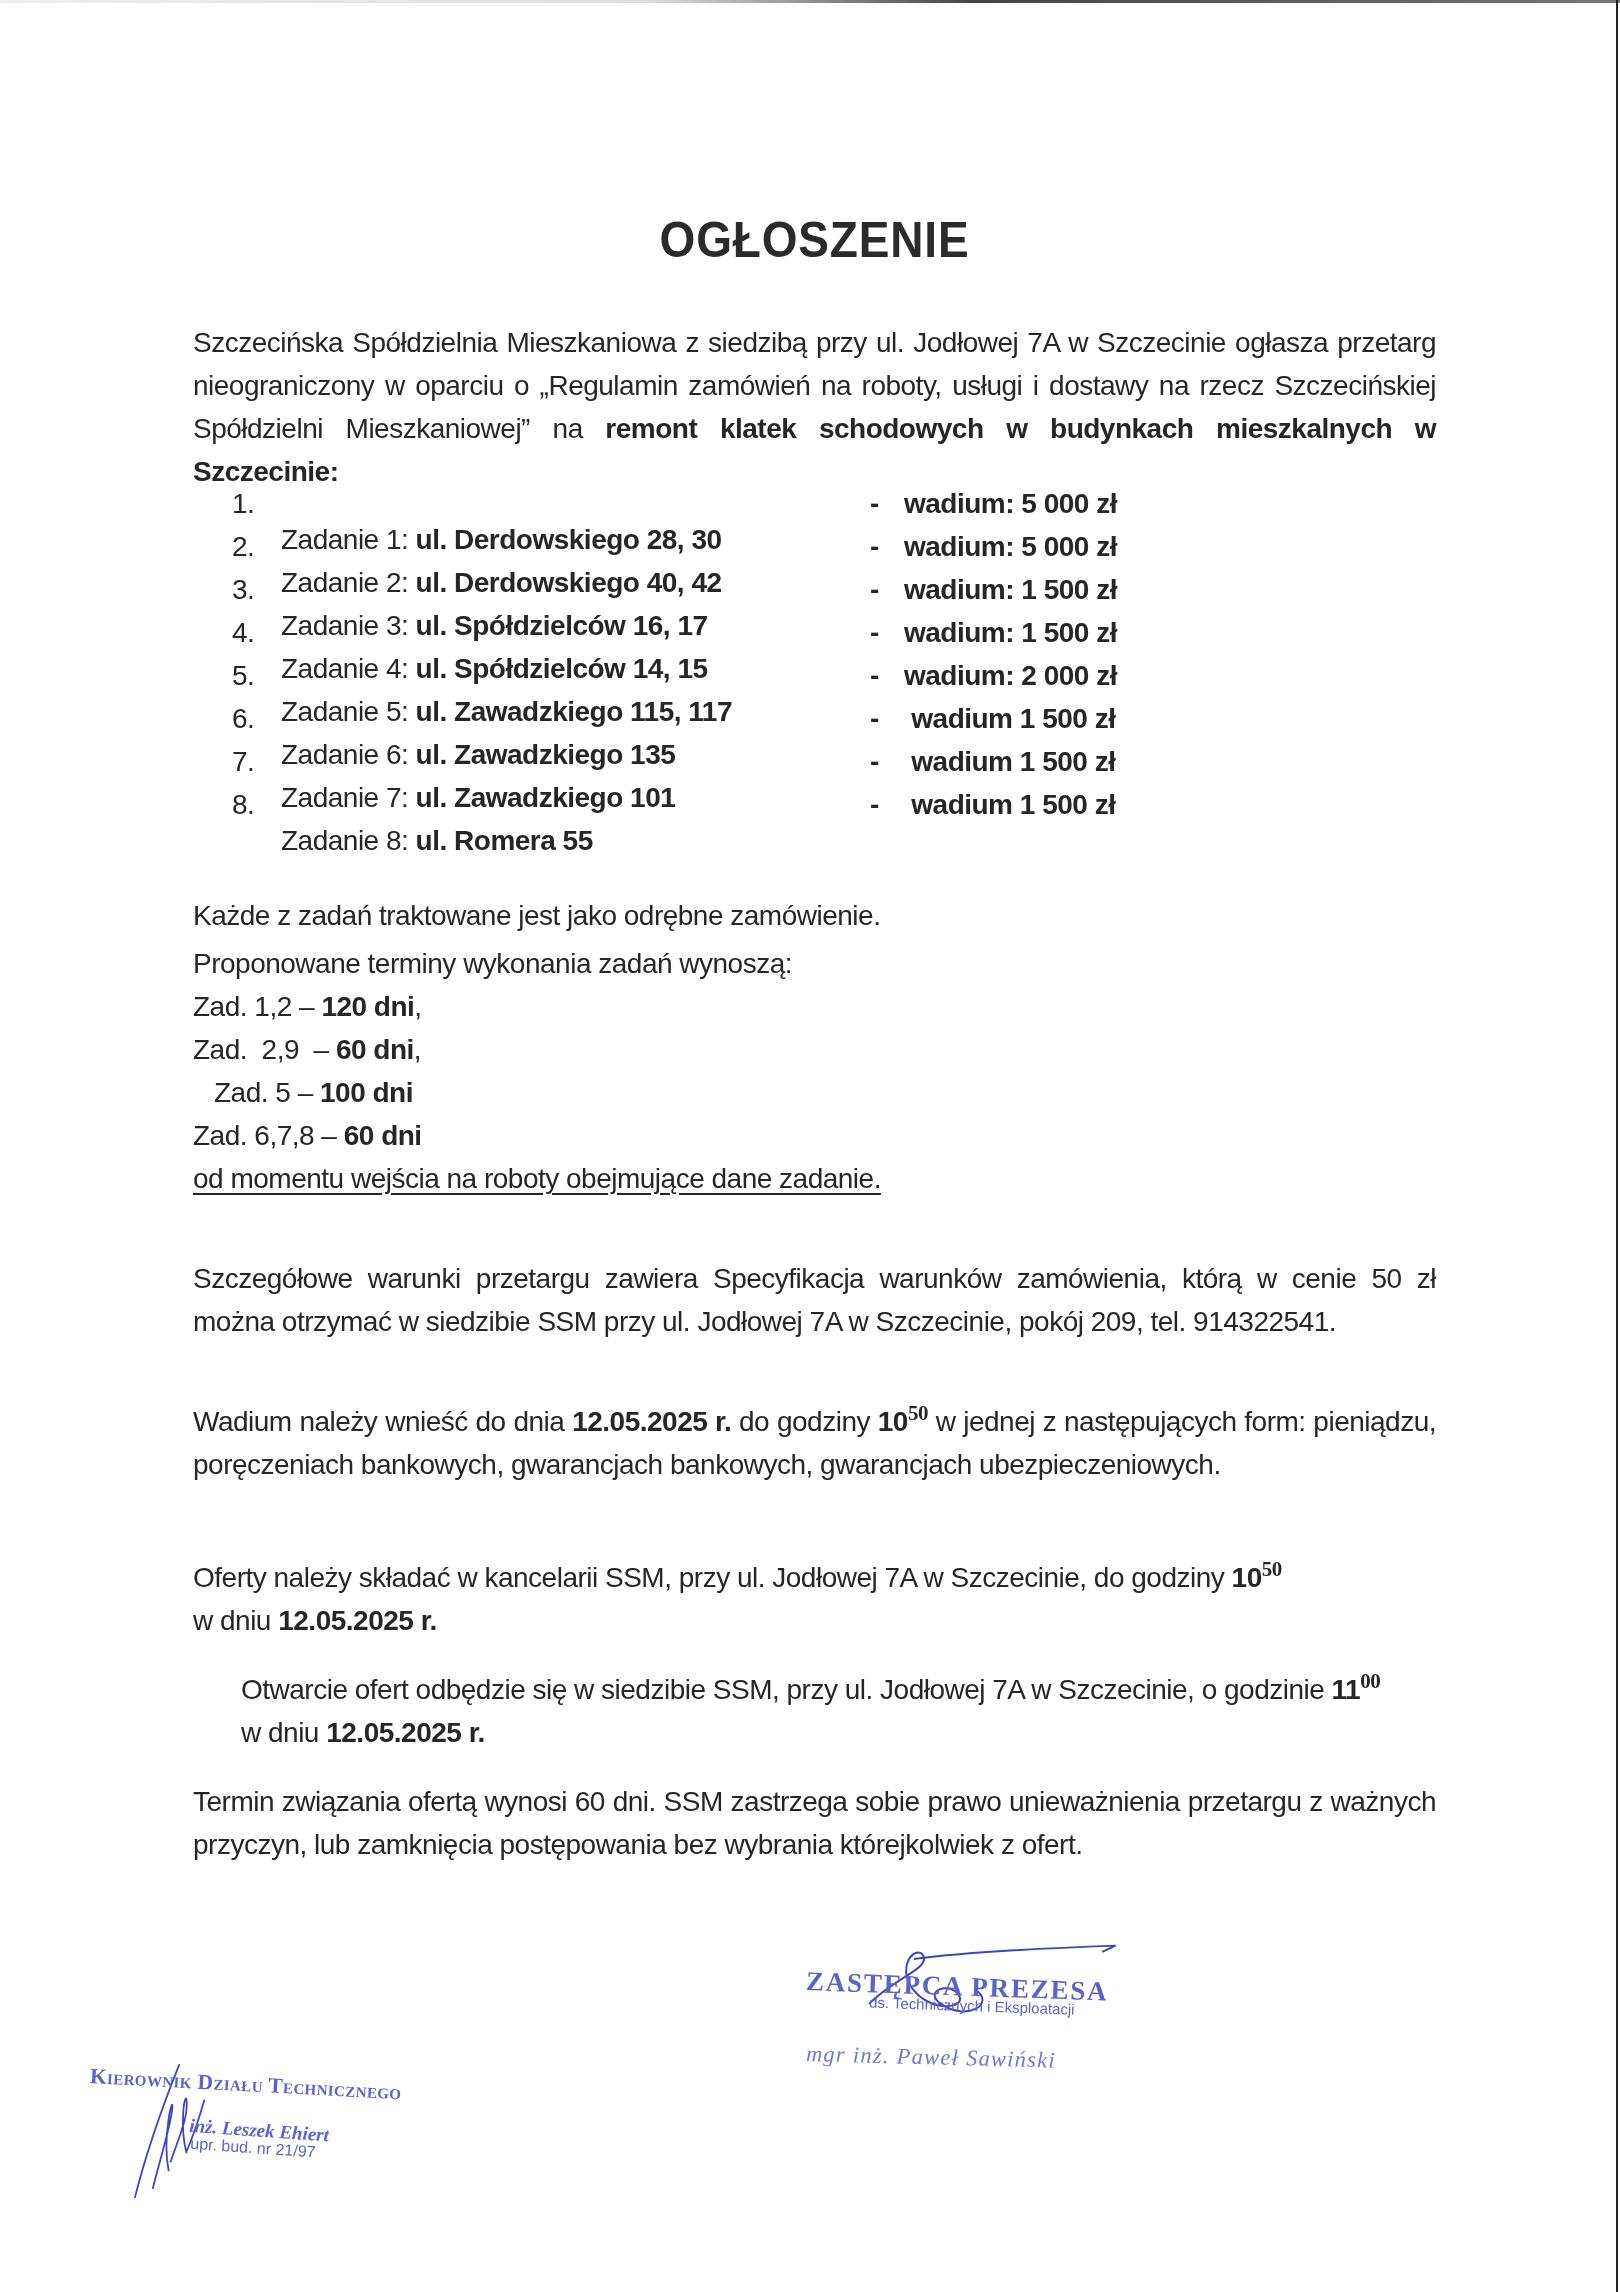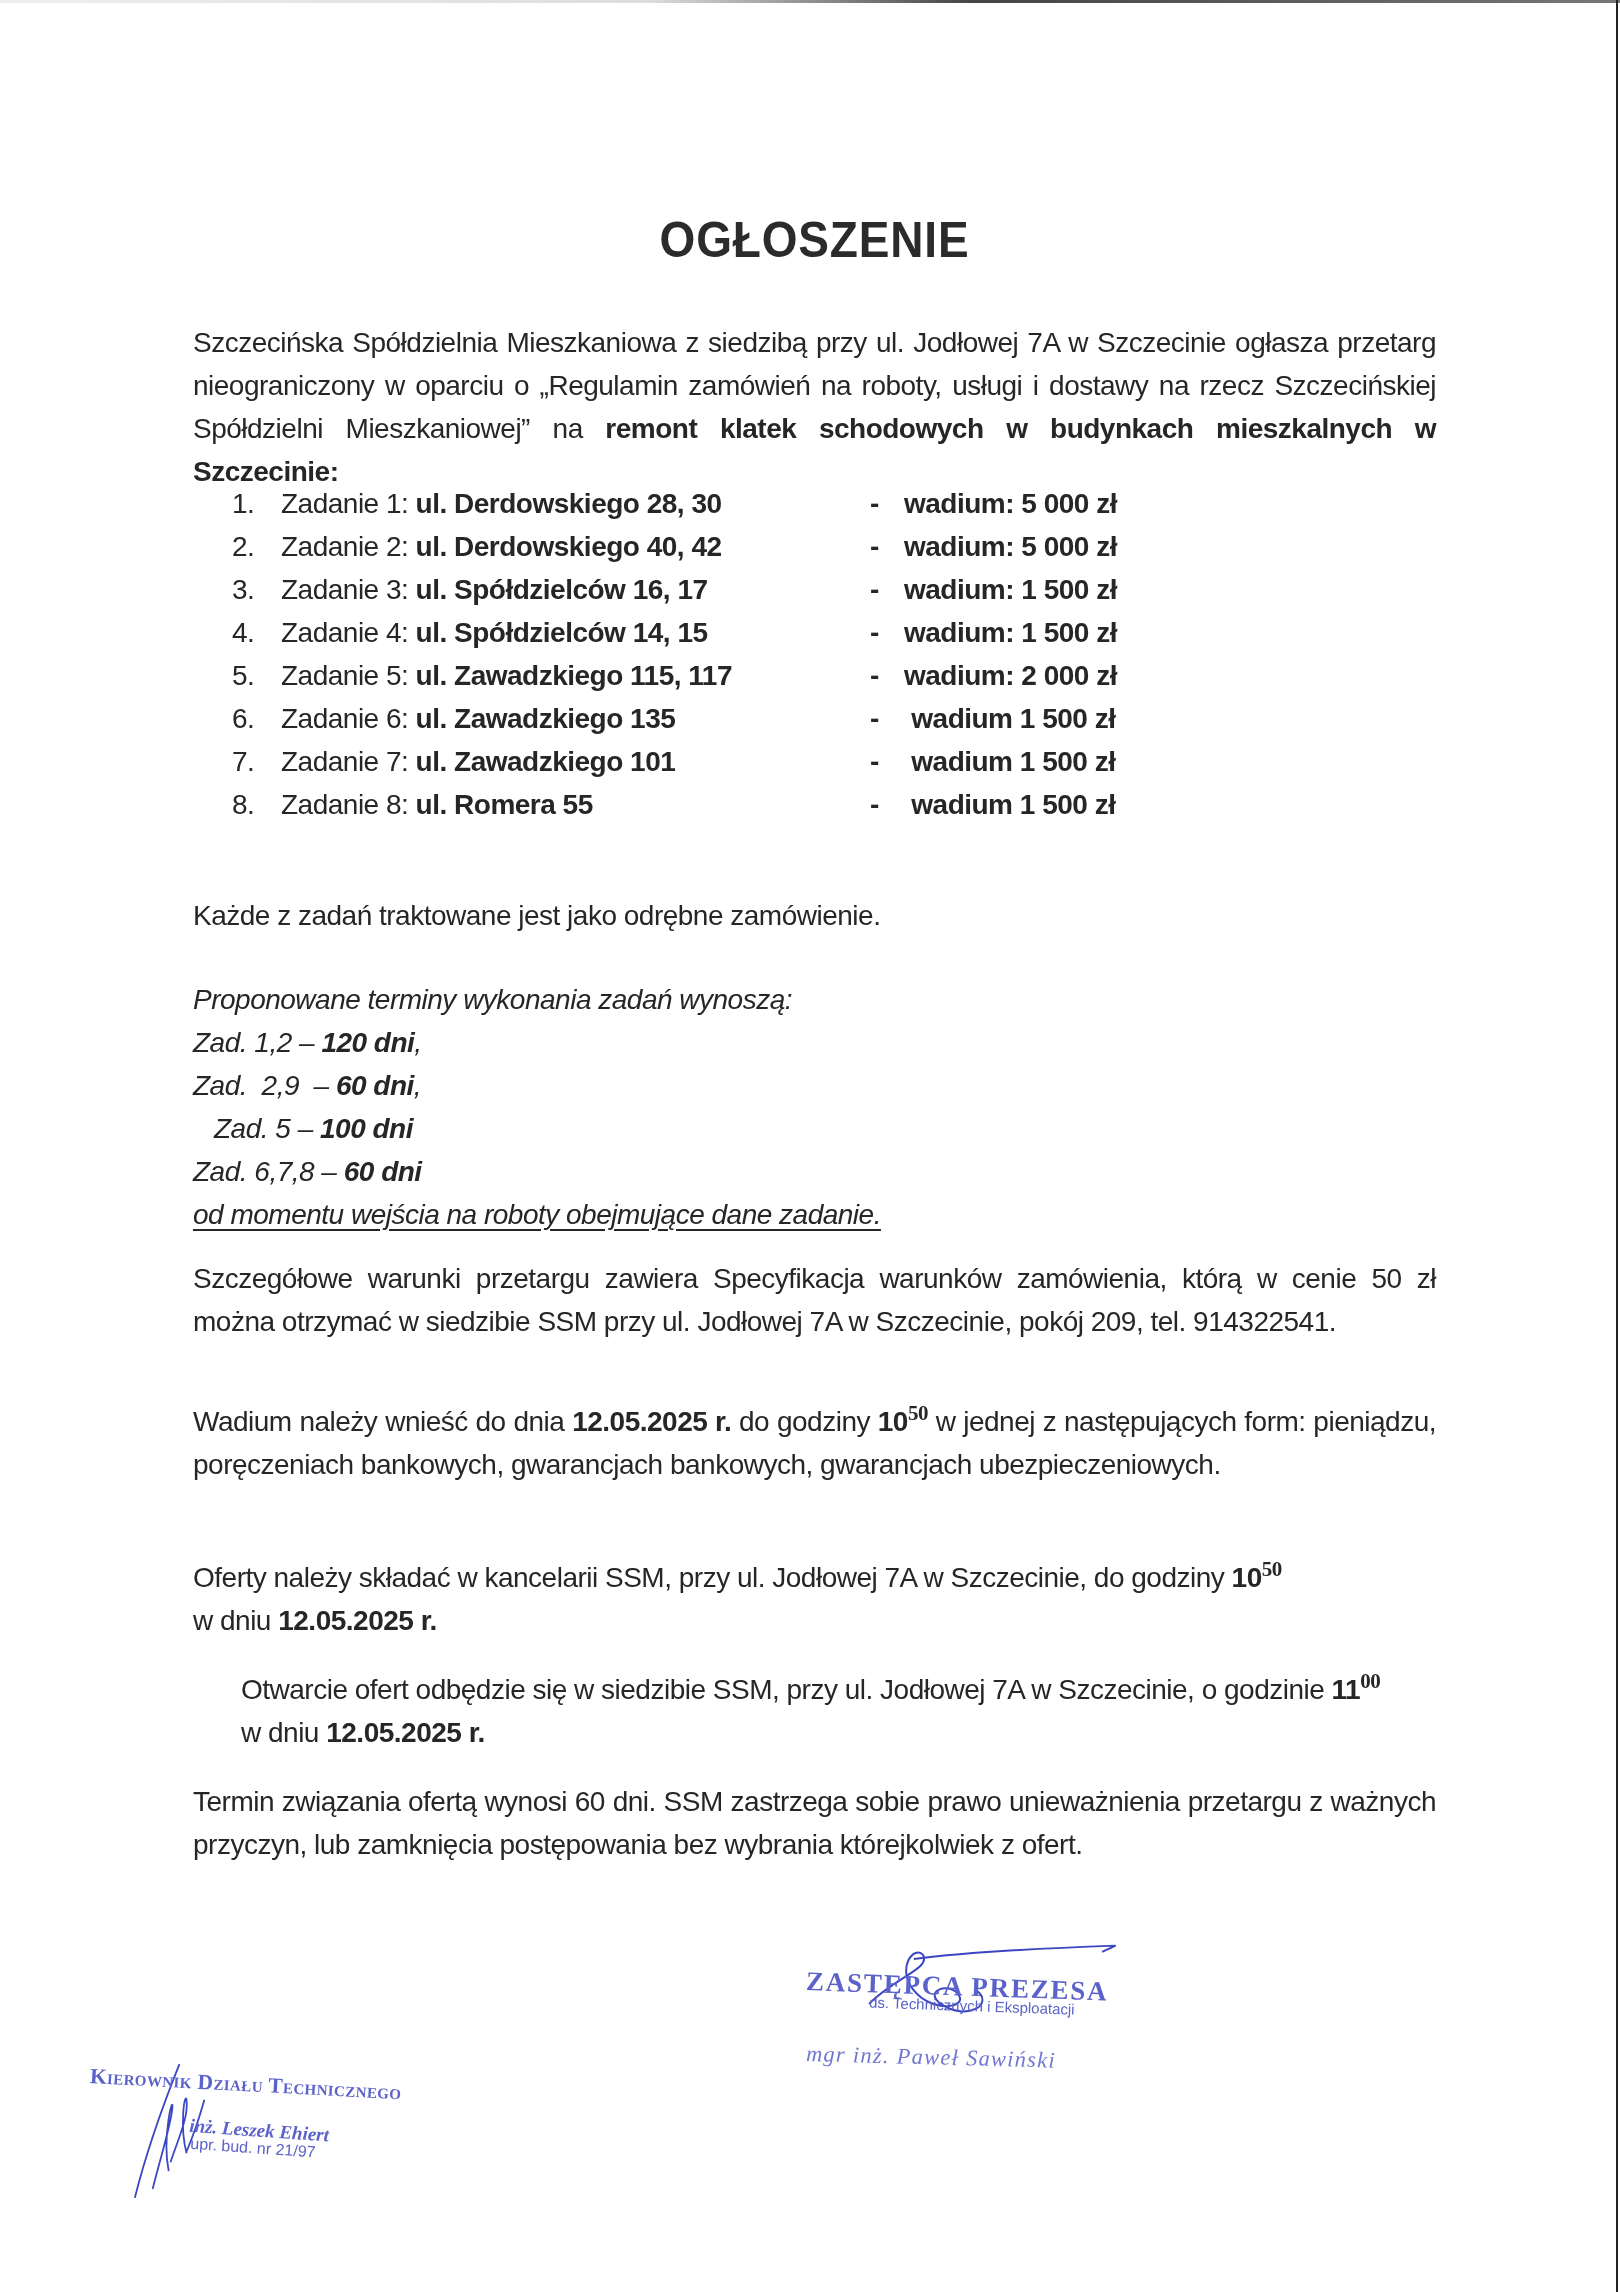--- a/index.html
+++ b/index.html
@@ -11,21 +11,21 @@
   .page { position: absolute; left: 193px; top: 0; width: 1243px; }
   .title { position: absolute; left: 0; width: 1243px; top: 211px; text-align: center;
            font-size: 50px; font-weight: bold; letter-spacing: 0.9px; color: #2b2b2b;
            transform: scaleX(0.92); }
   .para { position: absolute; left: 0; width: 1243px; font-size: 28px; line-height: 43px;
           text-align: justify; letter-spacing: -0.5px; }
   .para b { font-weight: bold; }
   .list { position: absolute; left: 0; top: 482px; width: 1243px; font-size: 28px; letter-spacing: -0.5px; }
   .list-row { height: 43px; line-height: 43px; position: relative; }
   .li-num { position: absolute; left: 39px; }
-  .li-task { position: absolute; left 90px; left: 88px; }
+  .li-task { position: absolute; left 90px; left: 88px; margin-top: 36px; }
   .li-dash { position: absolute; left: 677px; font-weight: bold; }
   .li-wadium { position: absolute; left: 711px; font-weight: bold; text-align: center; }
   .line { height: 43px; line-height: 43px; }
   .u { text-decoration: underline; text-underline-offset: 4.5px; }
   sup { font-size: 21px; line-height: 0; vertical-align: 10.7px; font-family: Liberation Serif, serif; }
   .stamp { position: absolute; color: #5b62c9; }
   .stamp-right { left: 806px; top: 1966px; width: 376px; }
   .sr-title { font-family: "Liberation Serif", serif; font-weight: bold; font-size: 27px;
               letter-spacing: 1.8px; transform: rotate(2deg); transform-origin: left; white-space: nowrap; }
   .sr-sub { font-size: 15px; margin-left: 63px; margin-top: 1.8px; transform: rotate(2deg); white-space: nowrap; }
@@ -99,21 +99,21 @@
       <div class="list-row">
         <span class="li-num">8.</span>
         <span class="li-task"><span>Zadanie 8: </span><b>ul. Romera 55</b></span>
         <span class="li-dash">-</span>
         <span class="li-wadium" style="white-space:pre"> wadium 1 500 zł</span>
       </div>
     </div>
 
   <div class="para" style="top:894px;">Każde z zadań traktowane jest jako odrębne zamówienie.</div>
 
-  <div class="para" style="top:978px;font-style:italic;">
+  <div class="para" style="top:942px;">
     <div class="line">Proponowane terminy wykonania zadań wynoszą:</div>
     <div id="deadline-list">
         <div class="line" style="white-space: pre;"><span>Zad. 1,2 – </span><b>120 dni</b><span>,</span></div>
         <div class="line" style="white-space: pre;"><span>Zad.  2,9  – </span><b>60 dni</b><span>,</span></div>
         <div class="line" style="white-space: pre; margin-left: 21px;"><span>Zad. 5 – </span><b>100 dni</b><span></span></div>
         <div class="line" style="white-space: pre;"><span>Zad. 6,7,8 – </span><b>60 dni</b><span></span></div>
       </div>
     <div class="line"><span class="u">od momentu wejścia na roboty obejmujące dane zadanie.</span></div>
   </div>
 

